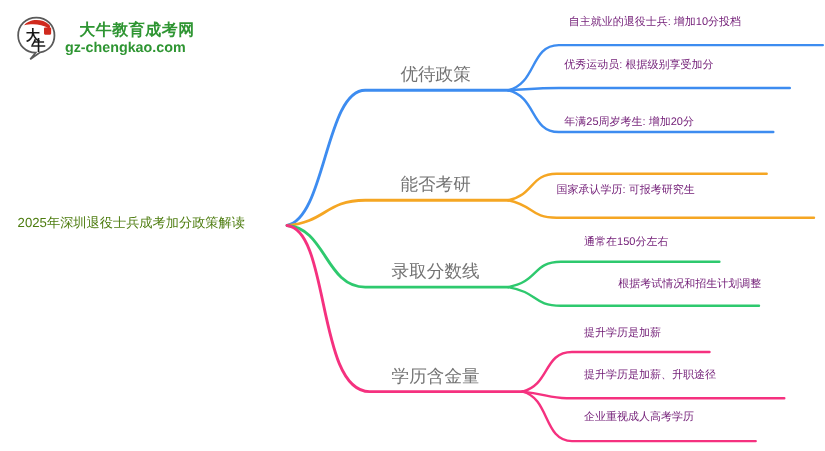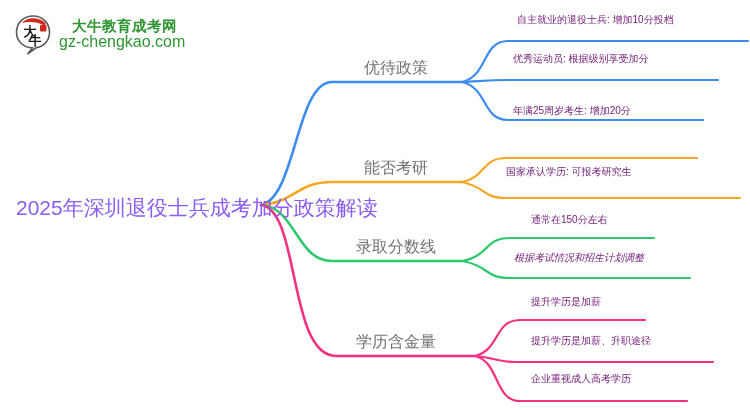--- a/index.html
+++ b/index.html
@@ -6,44 +6,44 @@
   .stage{
     position:relative;width:750px;height:410px;background:#ffffff;
     font-family:"Liberation Sans","DejaVu Sans",sans-serif;overflow:hidden;
   }
   .mindmap-svg{position:absolute;left:0;top:0;}
   
   .logo{position:absolute;left:14px;top:14px;display:flex;align-items:center;gap:7px;}
   .logo-badge{position:relative;width:38px;height:42px;}
   .logo-texts{display:flex;flex-direction:column;line-height:1.05;}
   .logo-name{font-size:14.5px;font-weight:bold;color:#2e9532;letter-spacing:.5px;margin-left:13px;}
-  .logo-domain{font-size:16px;font-weight:normal;color:#2e9532;}
+  .logo-domain{font-size:13px;font-weight:bold;color:#2e9532;}
   
   .central-title{
     position:absolute;left:16px;top:194px;width:266px;
-    font-size:21px;color:#8b5cf6;white-space:nowrap;
+    font-size:12px;color:#4d7c0f;white-space:nowrap;
   }
   
   .branch-label{
     position:absolute;width:132px;text-align:center;
     font-size:16px;color:#737373;white-space:nowrap;
   }
   .bl-1{left:330px;top:58px;}
   .bl-2{left:330px;top:158px;}
   .bl-3{left:330px;top:237px;}
   .bl-4{left:330px;top:332px;}
   
   .leaf-label{position:absolute;font-size:10px;color:#701a75;white-space:nowrap;}
   .lf-1-1{left:517px;top:13px;}
   .lf-1-2{left:513px;top:52px;}
   .lf-1-3{left:513px;top:92px;margin-top:12px;}
   .lf-2-1{left:506px;top:133px;margin-top:32px;}
   .lf-2-2{left:517px;top:170px;}
   .lf-3-1{left:531px;top:213px;}
-  .lf-3-2{left:514px;top:251px;font-style:italic;}
+  .lf-3-2{left:562px;top:251px;}
   .lf-4-1{left:531px;top:295px;}
   .lf-4-2{left:531px;top:334px;}
   .lf-4-3{left:531px;top:372px;}
 </style>
 </head>
 <body>
 
 <div class="stage">
 
   <svg class="mindmap-svg" width="750" height="410" viewBox="0 0 750 410">

